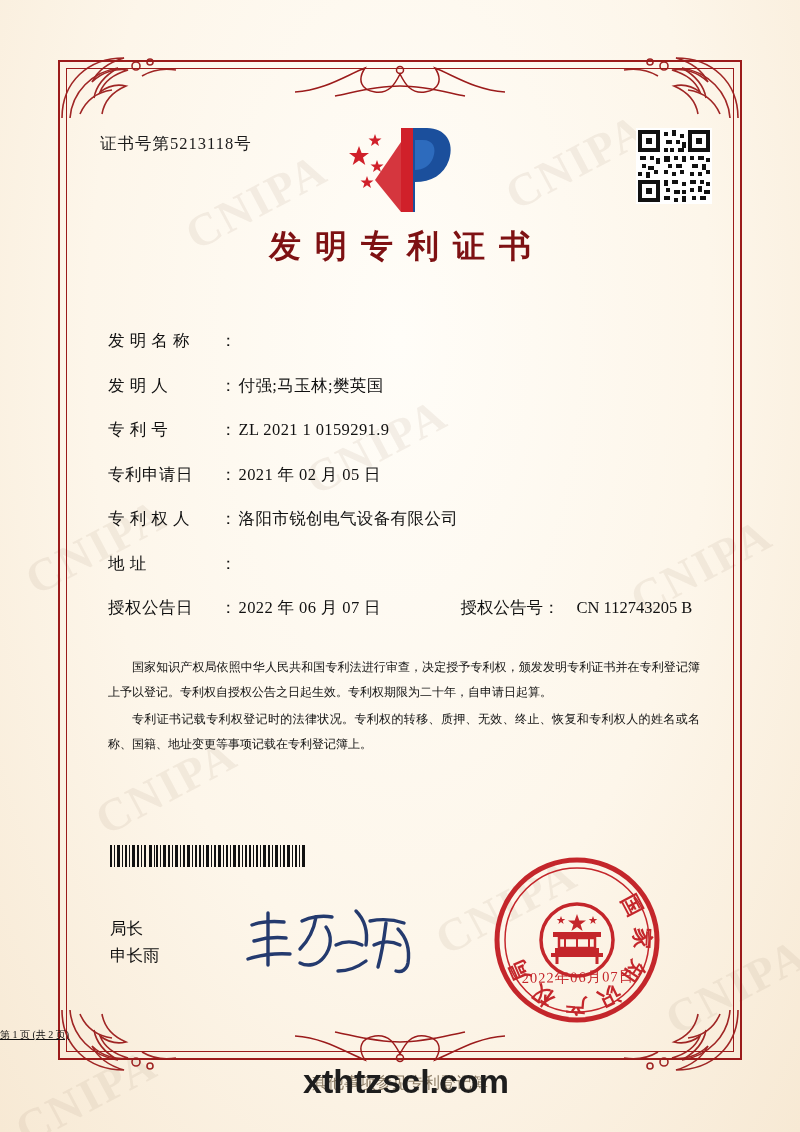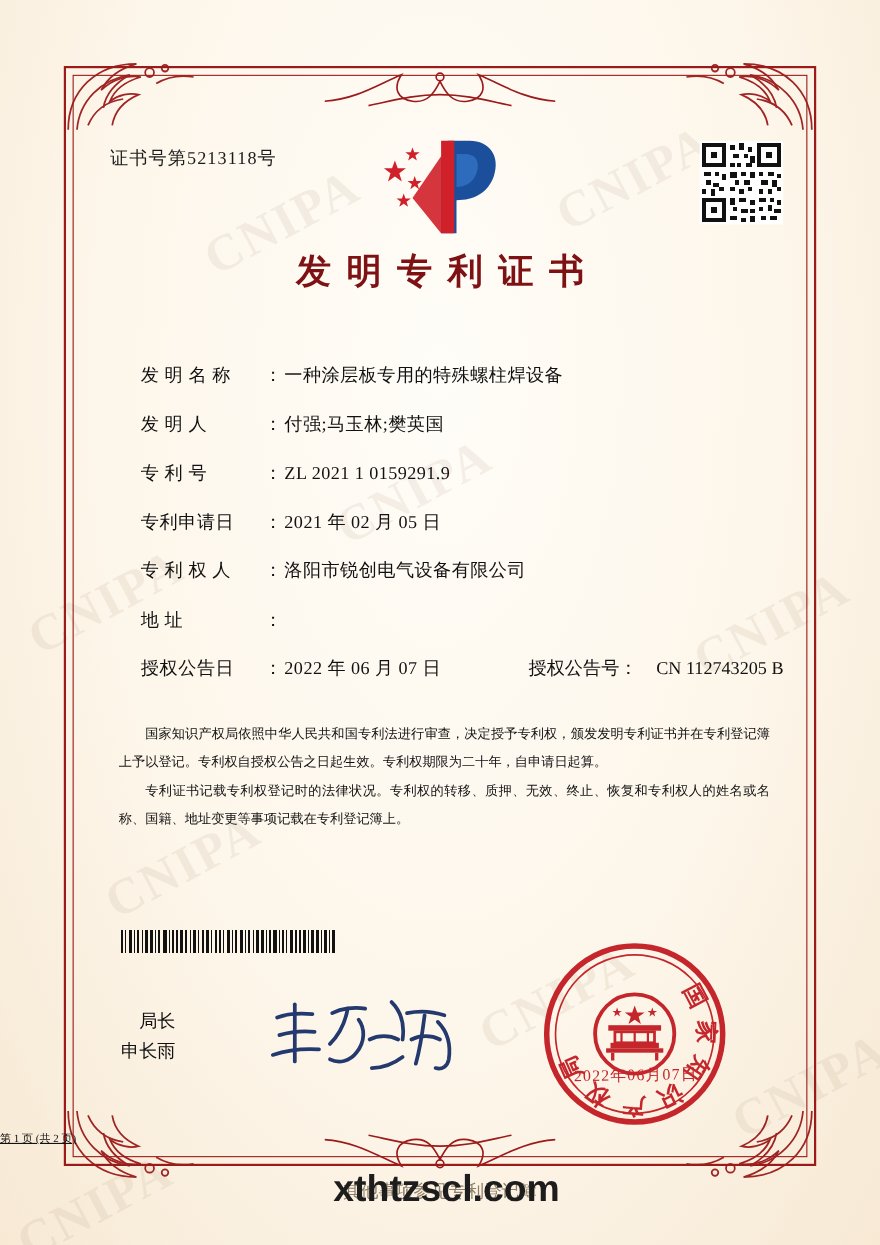--- a/index.html
+++ b/index.html
@@ -136,21 +136,20 @@
     align-items: baseline;
     margin-bottom: 22.5px;
     font-size: 16.5px;
     color: #111;
   }
   .field-label {
     width: 112px;
     flex: 0 0 112px;
     letter-spacing: 0.5px;
     white-space: nowrap;
-    margin-left: 20px;
   }
   .field-colon {
     flex: 0 0 auto;
     margin-right: 2px;
   }
   .field-value {
     flex: 1 1 auto;
     letter-spacing: 0.4px;
   }
   .field-row.dual .field-value {
@@ -190,21 +189,20 @@
     height: 22px;
   }
 
   .director {
     position: absolute;
     left: 110px;
     top: 915px;
     font-size: 16.5px;
     line-height: 27px;
     color: #111;
-    text-align: right;
   }
 
   .signature {
     position: absolute;
     left: 240px;
     top: 905px;
     width: 195px;
     height: 75px;
     color: #1a2a5a;
   }
@@ -440,21 +438,20 @@
       </g>
     </svg>
   </div>
 
   <div class="title">发明专利证书</div>
 
   <div class="fields">
     <div class="field-row">
       <span class="field-label">发 明 名 称</span>
       <span class="field-colon">：</span>
-      <span class="field-value">一种涂层板专用的特殊螺柱焊设备</span>
     </div>
     <div class="field-row">
       <span class="field-label">发 明 人</span>
       <span class="field-colon">：</span>
       <span class="field-value">付强;马玉林;樊英国</span>
     </div>
     <div class="field-row">
       <span class="field-label">专 利 号</span>
       <span class="field-colon">：</span>
       <span class="field-value">ZL 2021 1 0159291.9</span>

